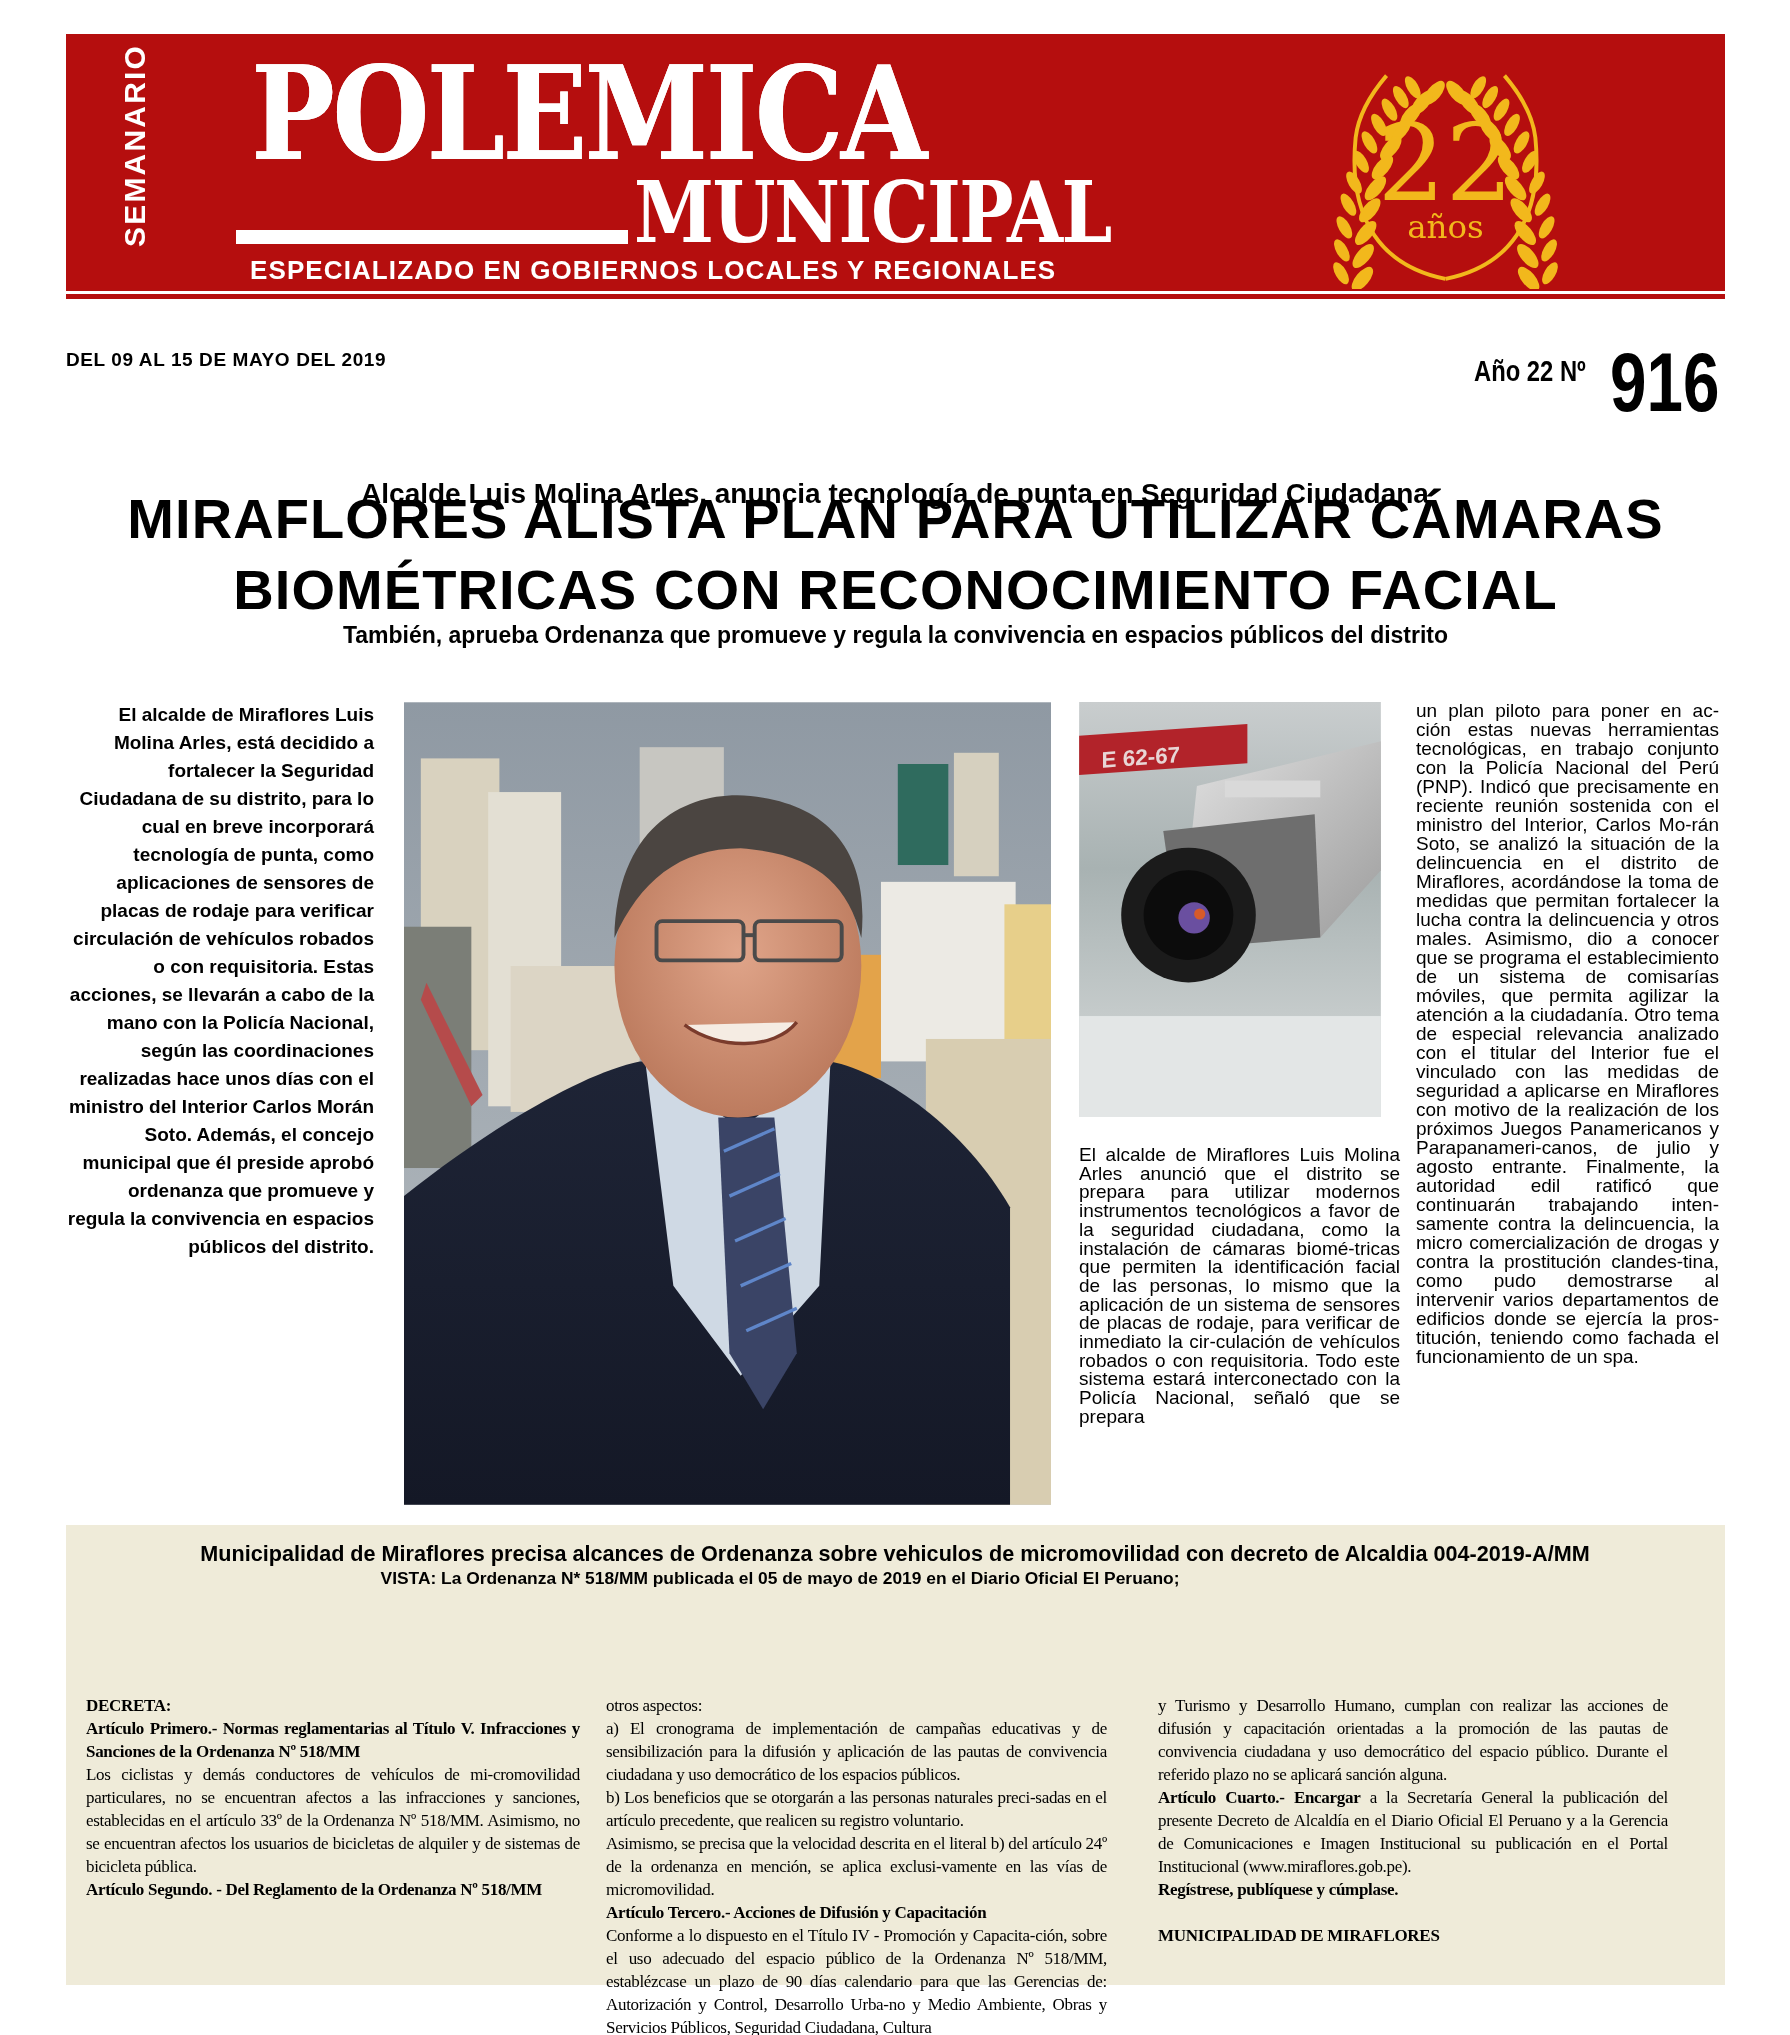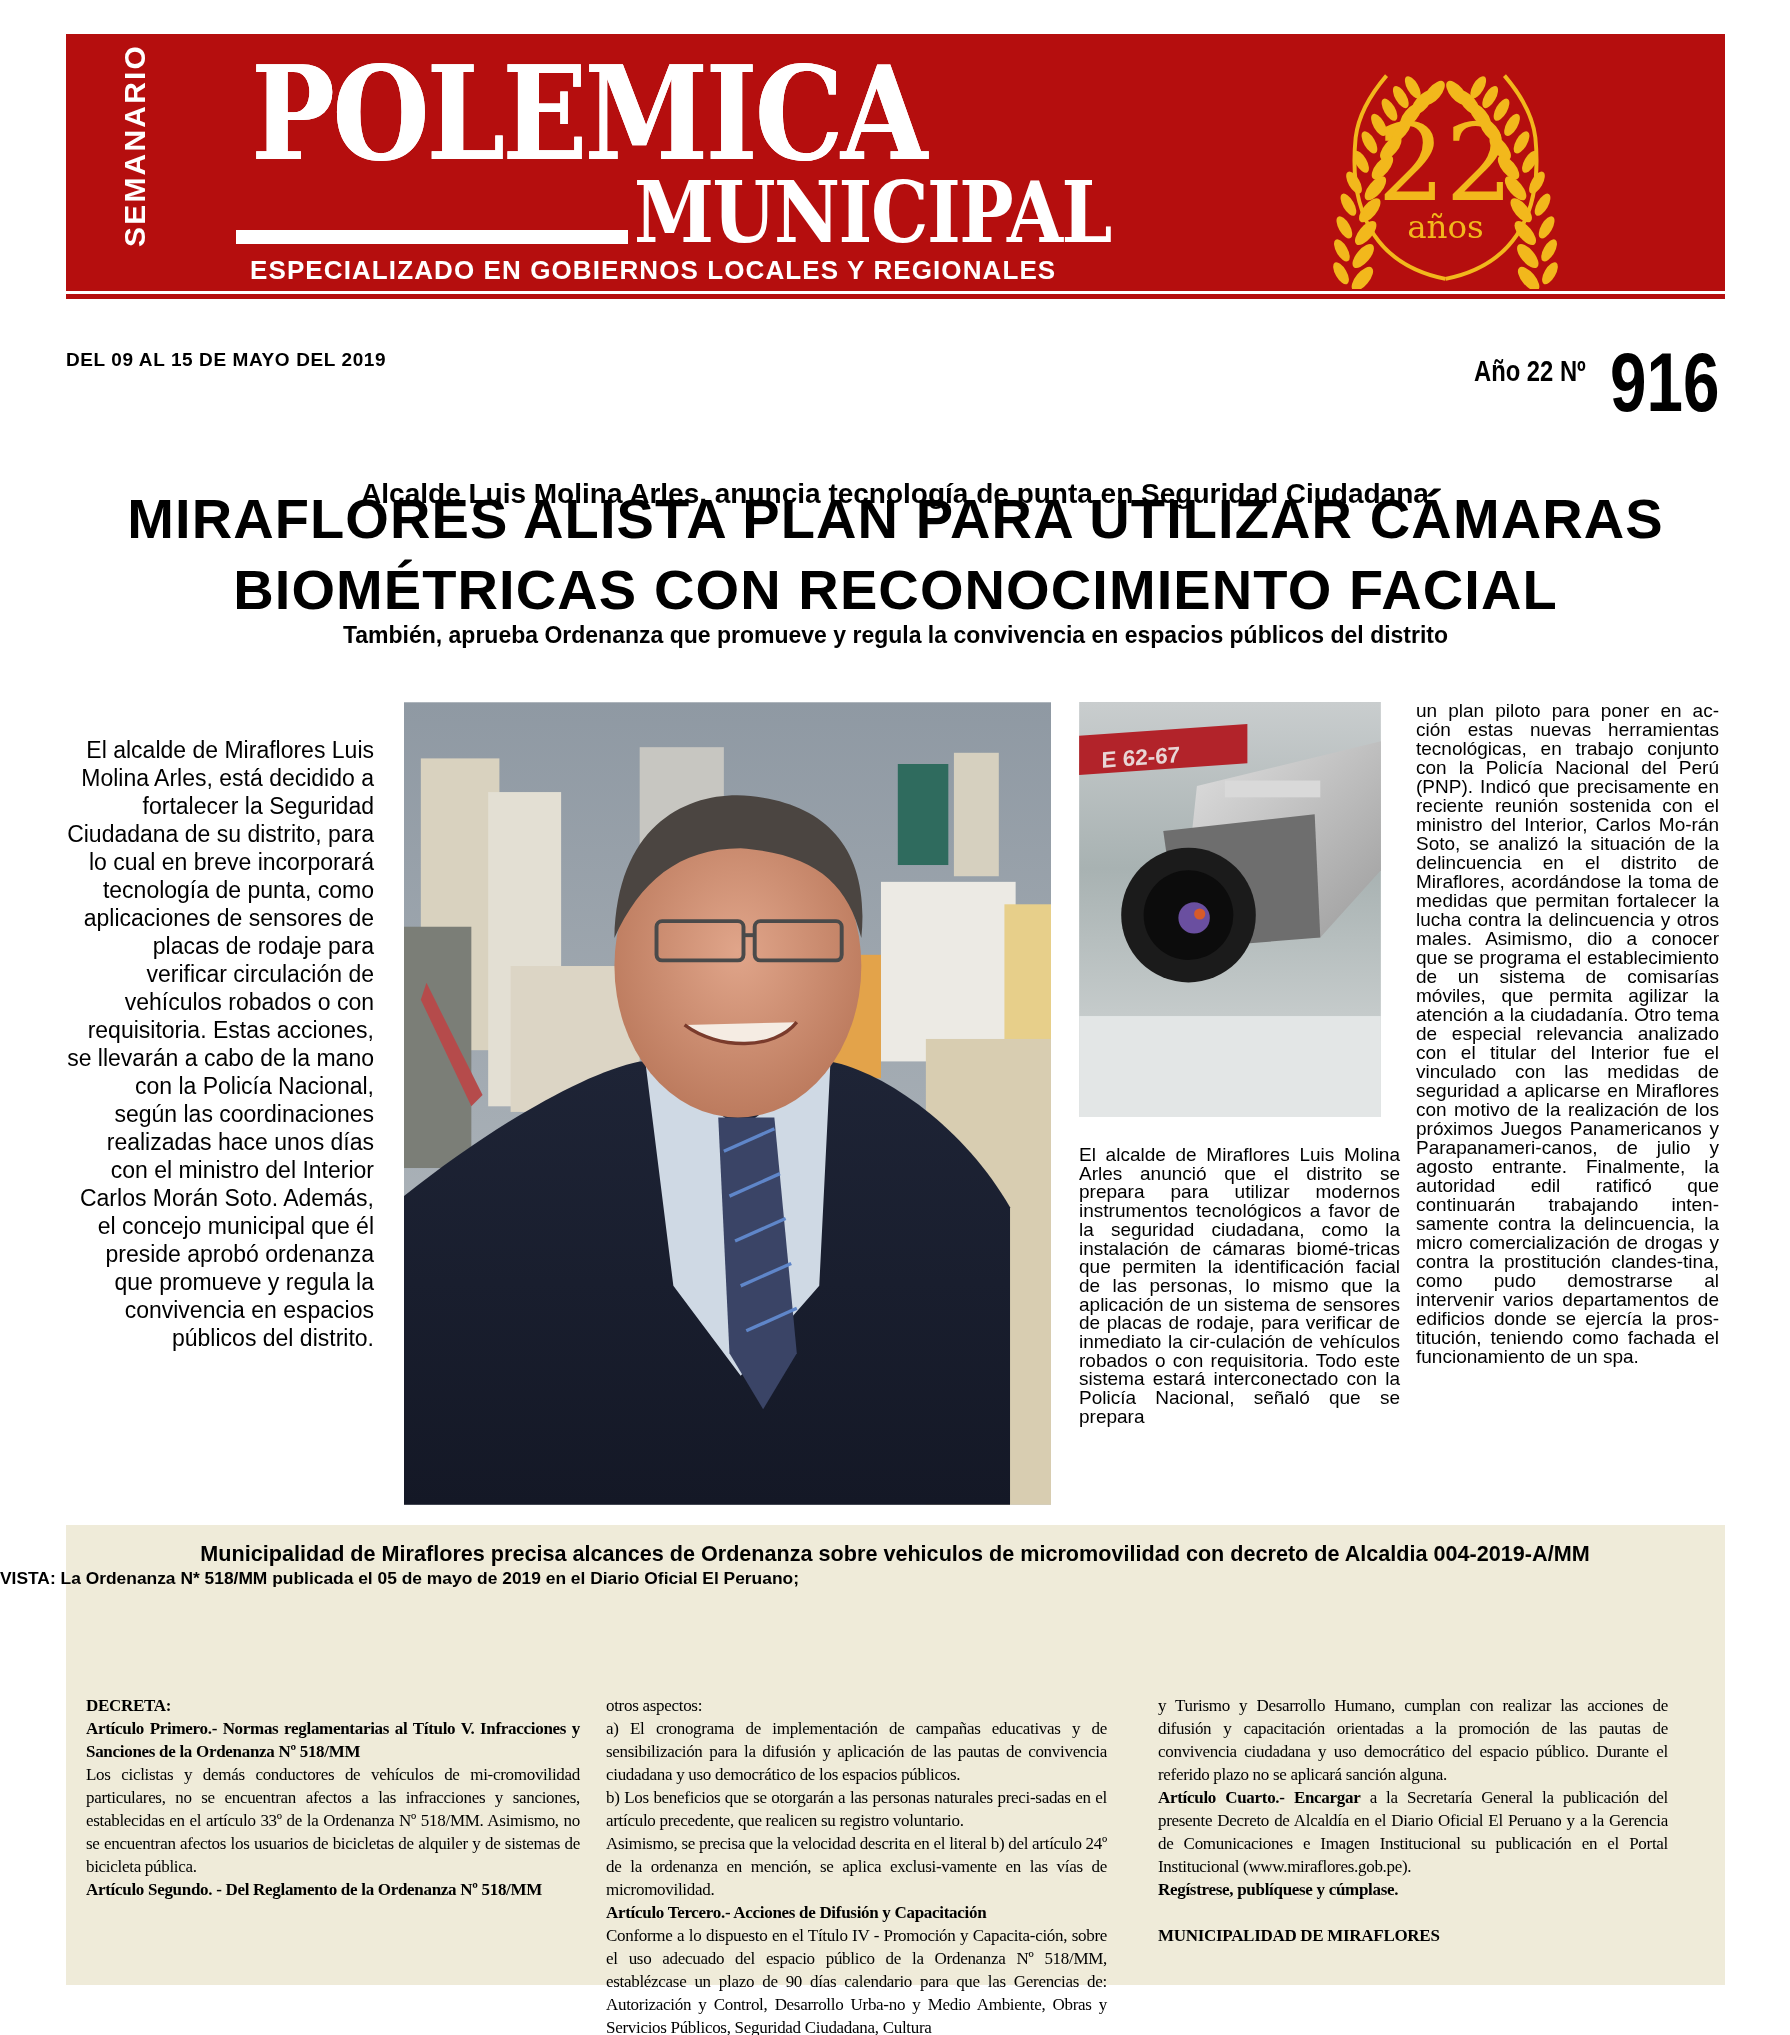--- a/index.html
+++ b/index.html
@@ -21,34 +21,34 @@
   .issue-number { position:absolute; left:1610px; top:340px; font-weight:bold; font-size:84px; line-height:84px; white-space:nowrap; transform:scaleX(0.78); transform-origin:0 0; }
 
   
   .kicker { position:absolute; left:0; width:1790px; top:443px; text-align:center; font-weight:bold; font-size:28px; white-space:nowrap;margin-top:35px; }
   .headline { position:absolute; left:66px; width:1659px; text-align:center; font-weight:bold; font-size:56px; letter-spacing:1.1px; white-space:nowrap; line-height:62px; }
   .headline.l1 { top:488px; }
   .headline.l2 { top:559px; }
   .subhead { position:absolute; left:66px; width:1659px; top:622px; text-align:center; font-weight:bold; font-size:23px; white-space:nowrap; }
 
   
-  .lede { position:absolute; left:66px; top:701px; width:308px; text-align:right; font-weight:normal; font-size:23px; line-height:28px; font-family:"Liberation Sans", sans-serif;margin-top:35px; }
+  .lede { position:absolute; left:66px; top:701px; width:308px; text-align:right; font-weight:bold; font-size:19px; line-height:28px; font-family:"Liberation Sans", sans-serif; }
 
   
   #mayor-photo { position:absolute; left:404px; top:702px; width:647px; height:803px; overflow:hidden; }
   #camera-photo { position:absolute; left:1079px; top:702px; width:302px; height:415px; overflow:hidden; }
 
   
   .caption { position:absolute; left:1079px; top:1146px; width:321px; font-size:19px; line-height:18.7px; text-align:justify; }
   .rightcol { position:absolute; left:1416px; top:701px; width:303px; font-size:19px; line-height:19px; text-align:justify; }
 
   
   #decree-box { position:absolute; left:66px; top:1525px; width:1659px; height:460px; background:#efebd9; }
   .decree-title { position:absolute; left:0; top:1541px; width:1790px; text-align:center; font-weight:bold; font-size:22.5px; white-space:nowrap; transform:scaleX(0.96); transform-origin:50% 0; }
-  .decree-vista { position:absolute; left:0; top:1568px; width:1560px; text-align:left; font-weight:bold; font-size:17.4px; white-space:nowrap; }
+  .decree-vista { position:absolute; left:0; top:1568px; width:1560px; text-align:center; font-weight:bold; font-size:17.4px; white-space:nowrap; }
   .dcol { position:absolute; top:1694px; font-size:17px; line-height:23px; text-align:justify; font-family:Liberation Serif, serif; }
   .dcol p { margin:0; }
   .dcol .b { font-weight:bold; }
   .dcol.c1 { left:86px; width:494px; }
   .dcol.c2 { left:606px; width:501px; }
   .dcol.c3 { left:1158px; width:510px; }
   .narrow { letter-spacing:-0.3px; }
 </style>
 </head>
 <body>

